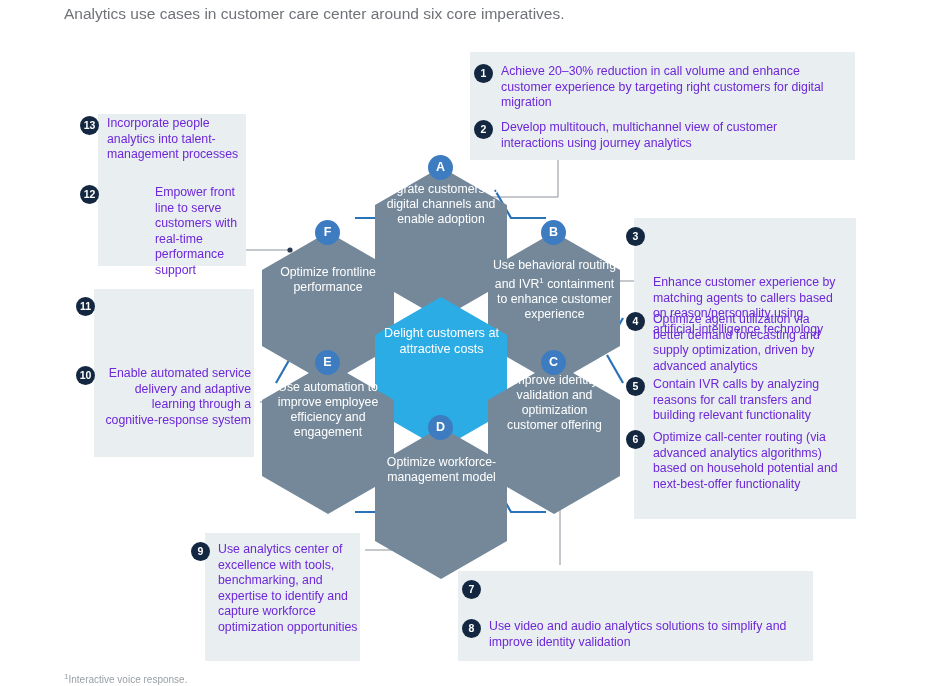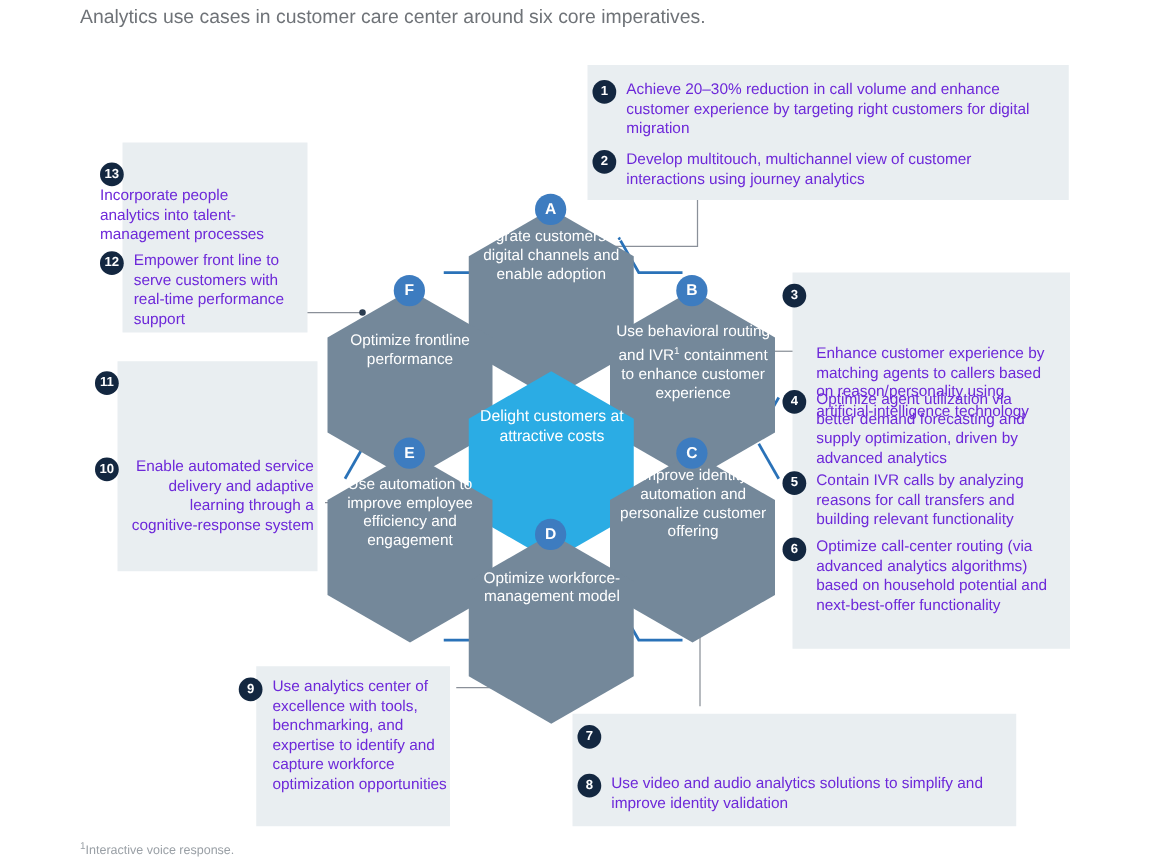--- a/index.html
+++ b/index.html
@@ -138,21 +138,21 @@
     </g>
   </svg>
 
   <div class="hexlabel" style="left:381px; top:182px; width:120px;">Migrate customers to digital channels and enable adoption</div>
   <div class="hexlabel" style="left:268px; top:265px; width:120px;">Optimize frontline performance</div>
   <div class="hexlabel" style="left:492px; top:258px; width:125px;">
     <span>Use behavioral routing and IVR</span><sup>1</sup><span> containment to enhance customer experience</span>
   </div>
   <div class="hexlabel center" style="left:383px; top:325px; width:117px;">Delight customers at attractive costs</div>
   <div class="hexlabel" style="left:266px; top:380px; width:124px;">Use automation to improve employee efficiency and engagement</div>
-  <div class="hexlabel" style="left:495px; top:373px; width:119px;">Improve identity automation and personalize customer offering</div>
+  <div class="hexlabel" style="left:495px; top:373px; width:119px;">Improve identity validation and optimization customer offering</div>
   <div class="hexlabel" style="left:383px; top:455px; width:117px;">Optimize workforce-management model</div>
 
   <div class="letbadge" style="left:428px; top:155px;">A</div>
   <div class="letbadge" style="left:315px; top:220px;">F</div>
   <div class="letbadge" style="left:541px; top:220px;">B</div>
   <div class="letbadge" style="left:315px; top:350px;">E</div>
   <div class="letbadge" style="left:541px; top:350px;">C</div>
   <div class="letbadge" style="left:428px; top:415px;">D</div>
 
   <div class="box" style="left:470px; top:52px; width:385px; height:108px;">
@@ -206,25 +206,25 @@
     <div class="item" style="left:-18px; top:8px; width:180px;">
       <div class="numbadge">11</div>
     </div>
     <div class="item" style="left:-18px; top:77px; width:180px;">
       <div class="numbadge">10</div>
       <div class="itemtext" style="width:148px;">Enable automated service delivery and adaptive learning through a cognitive-response system</div>
     </div>
   </div>
 
   <div class="box" style="left:98px; top:114px; width:148px; height:152px;">
-    <div class="item" style="left:-18px; top:16px; width:170px;flex-direction:column;">
+    <div class="item" style="left:-18px; top:2px; width:170px;">
       <div class="numbadge">13</div>
       <div class="itemtext" style="width:136px;">Incorporate people analytics into talent-management processes</div>
     </div>
-    <div class="item" style="left:-18px; top:87px; width:170px;">
+    <div class="item" style="left:-18px; top:71px; width:170px;gap:48px;">
       <div class="numbadge">12</div>
       <div class="itemtext" style="width:136px;">Empower front line to serve customers with real-time performance support</div>
     </div>
   </div>
 
   <div class="footnote">
     <sup>1</sup><span>Interactive voice response.</span>
   </div>
 
 </div>

